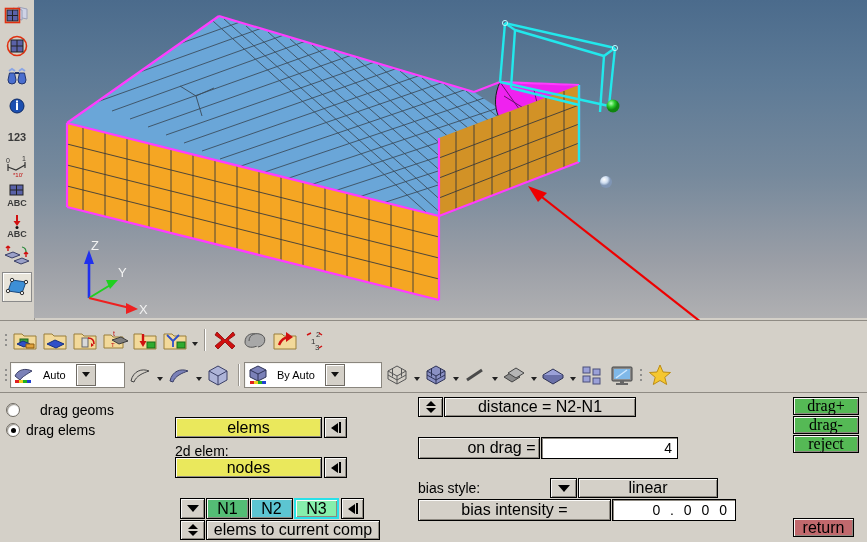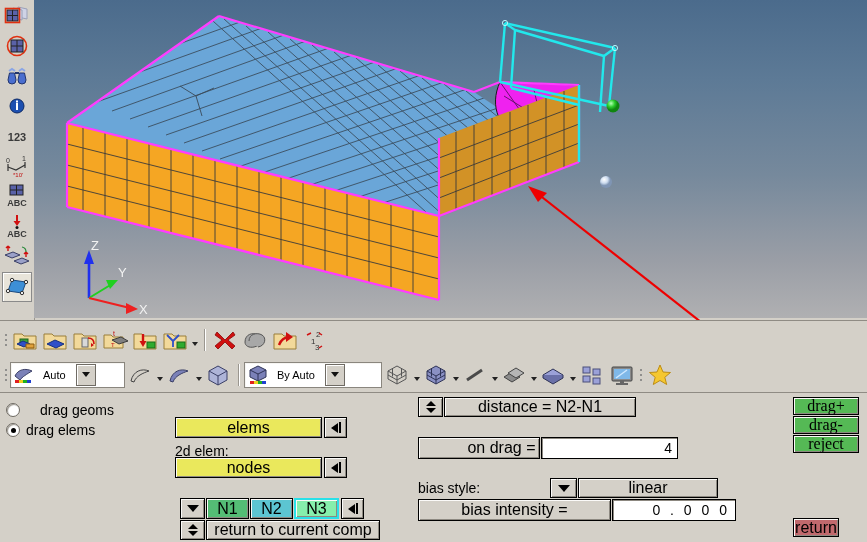--- a/index.html
+++ b/index.html
@@ -646,21 +646,21 @@
       <span class="tri-l"></span>
       <span class="pipe" style="margin-left:1px;"></span>
     </div>
 
     <div class="sqbtn" style="left:180px;top:127px;width:25px;height:20px;">
       <span class="updown">
         <span class="u"></span>
           <span class="d"></span>
       </span>
     </div>
-    <div class="hmbtn" style="left:206px;top:127px;width:174px;height:20px;">return to current comp</div>
+    <div class="hmbtn" style="left:206px;top:127px;width:174px;height:20px;">elems to current comp</div>
 
     <div class="sqbtn" style="left:418px;top:4px;width:25px;height:20px;">
       <span class="updown">
         <span class="u"></span>
           <span class="d"></span>
       </span>
     </div>
     <div class="hmbtn" style="left:444px;top:4px;width:192px;height:20px;">distance = N2-N1</div>
 
     <div class="hmbtn" style="left:418px;top:44px;width:122px;height:22px;padding-left:45px;">on drag =</div>
@@ -672,16 +672,16 @@
     </div>
     <div class="hmbtn" style="left:418px;top:106px;width:193px;height:22px;">bias intensity =</div>
 
     <div class="hmbtn" style="left:578px;top:85px;width:140px;height:20px;">linear</div>
     <div class="field sp" style="left:612px;top:106px;width:124px;height:22px;">0 . 0 0 0</div>
 
     <div class="hmbtn green" style="left:793px;top:4px;width:66px;height:18px;">drag+</div>
     <div class="hmbtn green" style="left:793px;top:23px;width:66px;height:18px;">drag-</div>
     <div class="hmbtn green" style="left:793px;top:42px;width:66px;height:18px;">reject</div>
 
-    <div class="hmbtn red" style="left:793px;top:125px;width:46px;height:19px;">return</div>
+    <div class="hmbtn red" style="left:793px;top:125px;width:61px;height:19px;">return</div>
   </div>
 
 </div>
 
 </body></html>

